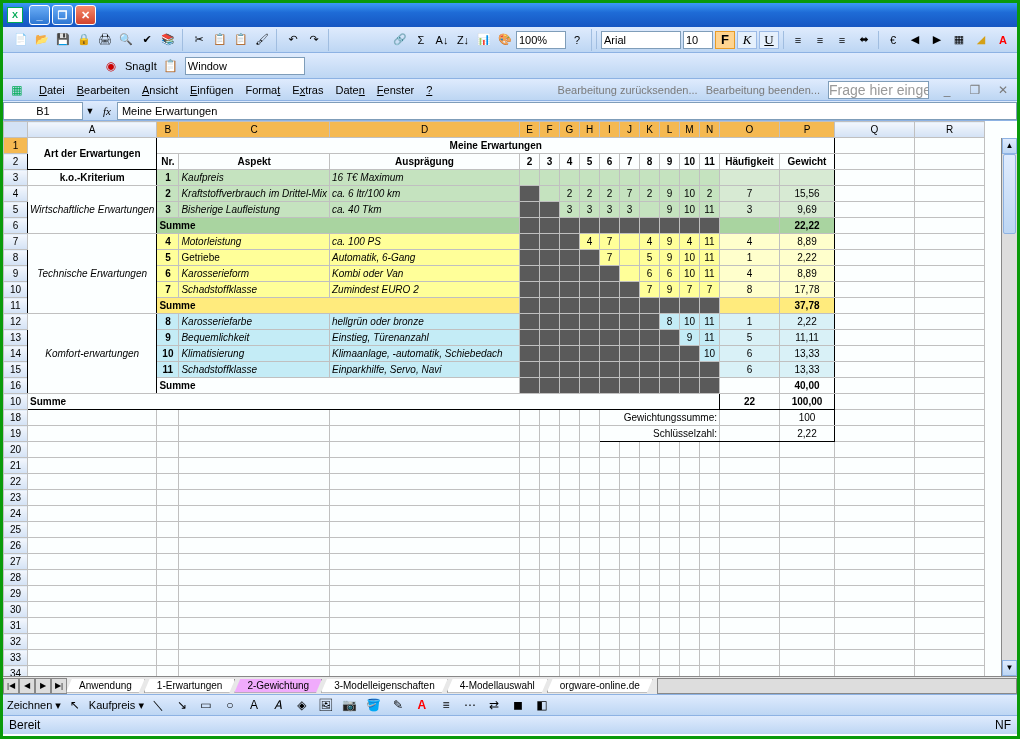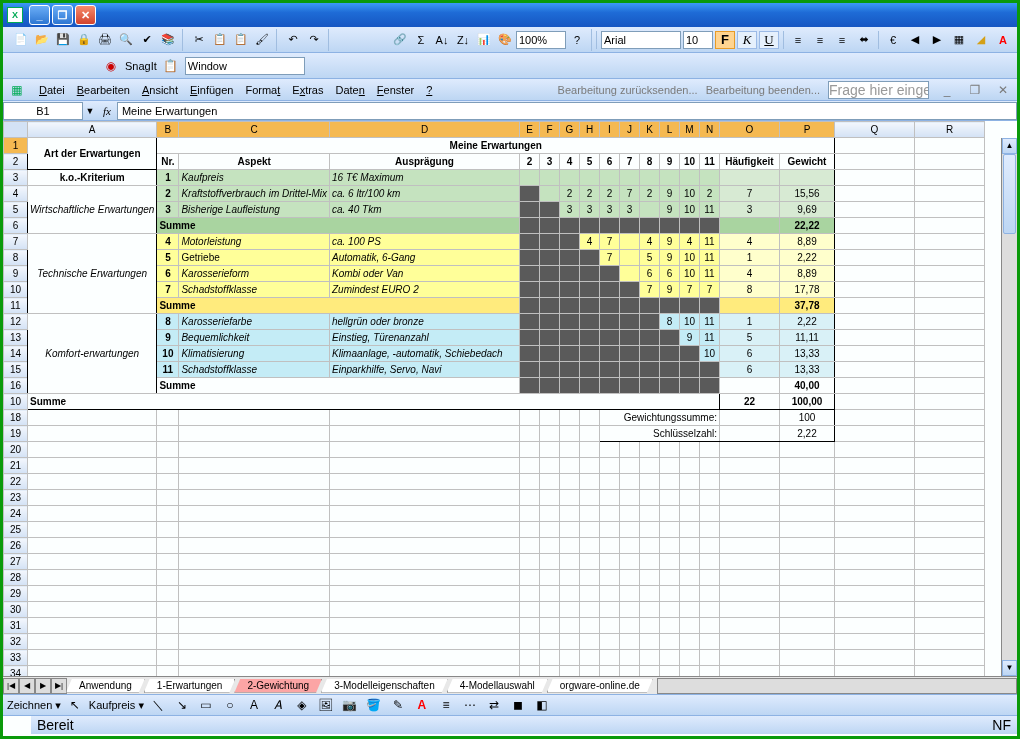--- a/index.html
+++ b/index.html
@@ -49,23 +49,23 @@
 .bg-dark { background: #5a5a5a; }
 .border-thick { border: 1.5px solid #000 !important; }
 .border-r-thick { border-right: 1.5px solid #000 !important; }
 .border-l-thick { border-left: 1.5px solid #000 !important; }
 .border-t-thick { border-top: 1.5px solid #000 !important; }
 .border-b-thick { border-bottom: 1.5px solid #000 !important; }
 .sheet-tabs { height: 18px; background: #e8e8e8; display: flex; align-items: center; font-size: 10px; border-top: 1px solid #888; }
 .tab-nav { display: flex; gap: 0; }
 .tab-nav span { width: 16px; height: 16px; border: 1px solid #888; background: #ddd; text-align: center; line-height: 14px; font-size: 8px; cursor: pointer; }
 .tab { padding: 1px 8px; background: #fff; border: 1px solid #888; border-top: none; margin-left: -1px; cursor: pointer; clip-path: polygon(6px 0, 100% 0, calc(100% - 6px) 100%, 0 100%); padding-left: 12px; padding-right: 12px; }
-.tab.active { background: #fca5a5; font-weight: normal; }
+.tab.active { background: #f0abfc; font-weight: normal; }
 .hscroll { flex: 1; height: 16px; background: #ddd; border: 1px solid #888; margin-left: 4px; }
-.status-bar { height: 18px; background: linear-gradient(#dfebfd,#bdd6f3); font-size: 14px; padding: 0 6px; line-height: 18px; display: flex; margin-left: 28px; }
+.status-bar { height: 18px; background: linear-gradient(#dfebfd,#bdd6f3); font-size: 12px; padding: 0 6px; line-height: 18px; display: flex; }
 .status-bar .right { margin-left: auto; }
 .draw-bar { height: 22px; background: linear-gradient(#dfebfd,#bdd6f3); border-top: 1px solid #8db2e3; border-bottom: 1px solid #8db2e3; display: flex; align-items: center; padding: 0 4px; gap: 4px; font-size: 11px; text-align: right; }
 .snagit-bar { height: 26px; background: linear-gradient(#dfebfd,#bdd6f3); border-bottom: 1px solid #8db2e3; display: flex; align-items: center; padding: 0 4px; gap: 4px; font-size: 11px; }
 .vscroll { position: absolute; right: 0; top: 17px; bottom: 0; width: 16px; background: #ddd; border-left: 1px solid #888; }
 .vscroll .thumb { position: absolute; top: 16px; left: 1px; right: 1px; height: 80px; background: linear-gradient(#dfebfd,#bdd6f3); border: 1px solid #8db2e3; border-radius: 2px; }
 .vscroll .arrow { position: absolute; left: 0; right: 0; height: 16px; background: linear-gradient(#dfebfd,#bdd6f3); border: 1px solid #8db2e3; text-align: center; font-size: 8px; line-height: 14px; }
 </style>
 </head>
 <body>
 

